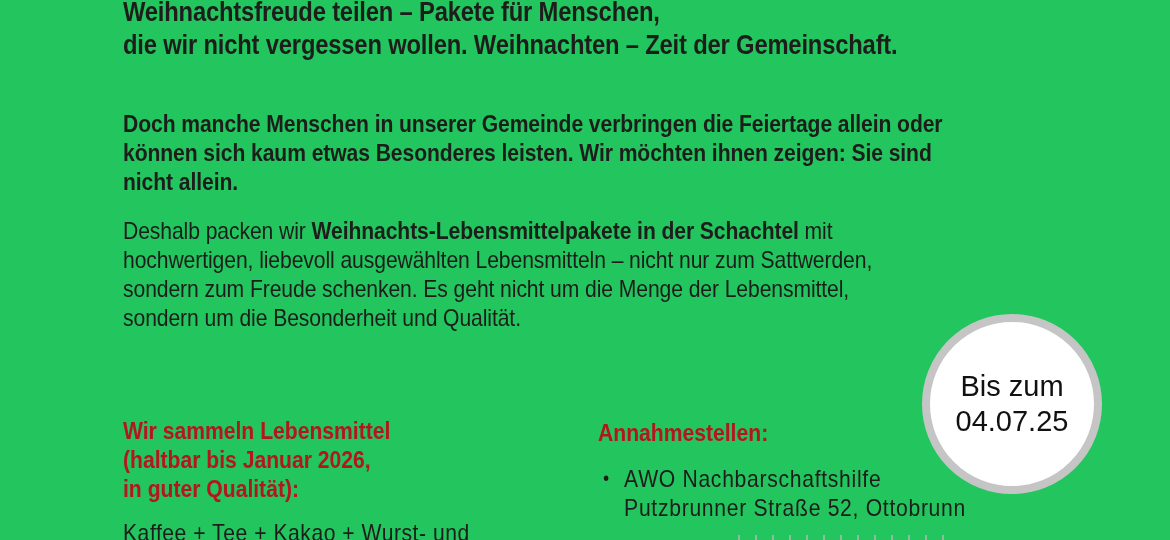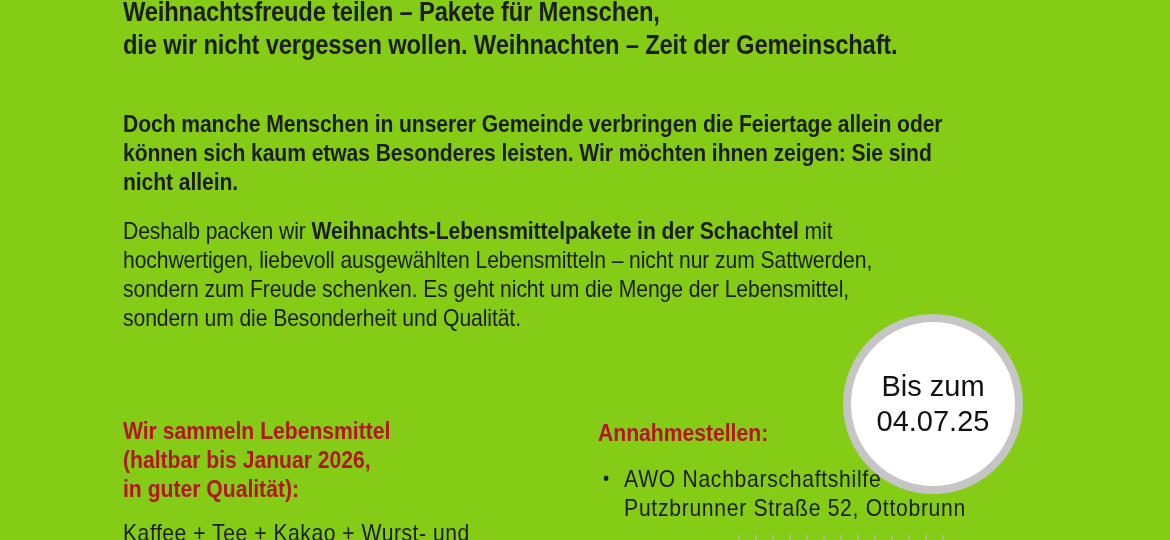--- a/index.html
+++ b/index.html
@@ -1,20 +1,20 @@
 <!DOCTYPE html>
 <html><head>
 <meta charset="utf-8">
 <style>
   html,body { margin:0; padding:0; background:#ffffff; }
   .page {
     position:relative;
     width:1170px; height:540px;
     overflow:hidden;
-    background:#84cc16;
+    background:#22c55e;
     color:#1d1d1b;
     font-family:"Liberation Sans","DejaVu Sans",sans-serif;
   }
   
   .cond { transform:scaleX(0.88); transform-origin:0 0; }
 
   .headline {
     position:absolute; left:123px; top:-4px;
     font-size:27px; font-weight:700; line-height:33px;
     white-space:nowrap; letter-spacing:-0.2px;
@@ -28,21 +28,21 @@
   .inline-bold { font-weight:700; }
 
   .red-heading {
     position:absolute;
     color:#b3161f; font-weight:700;
     font-size:24px; line-height:29px;
     white-space:nowrap;
   }
 
   .badge {
-    position:absolute; left:843px; top:314px;
+    position:absolute; left:922px; top:314px;
     width:164px; height:164px;
     border:8px solid #c5c5c5; border-radius:50%;
     display:flex; flex-direction:column;
     align-items:center; justify-content:center;
     text-align:center;
     font-size:29px; line-height:35px; font-weight:400;
     color:#111111; background:#ffffff;
   }
 
   .bullet-item {

